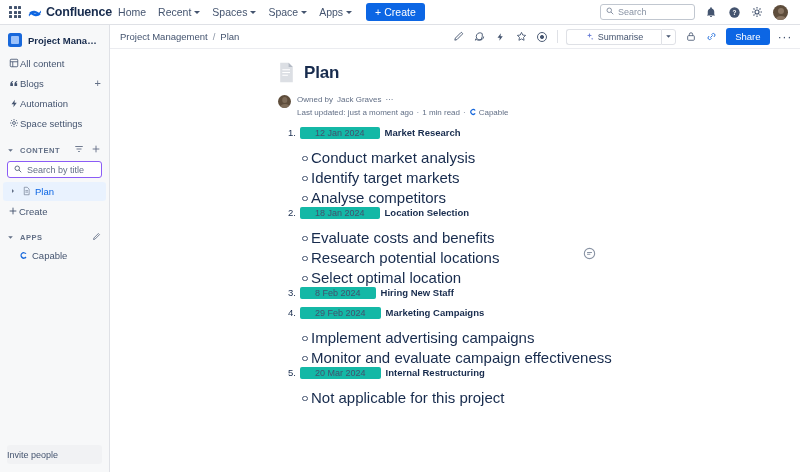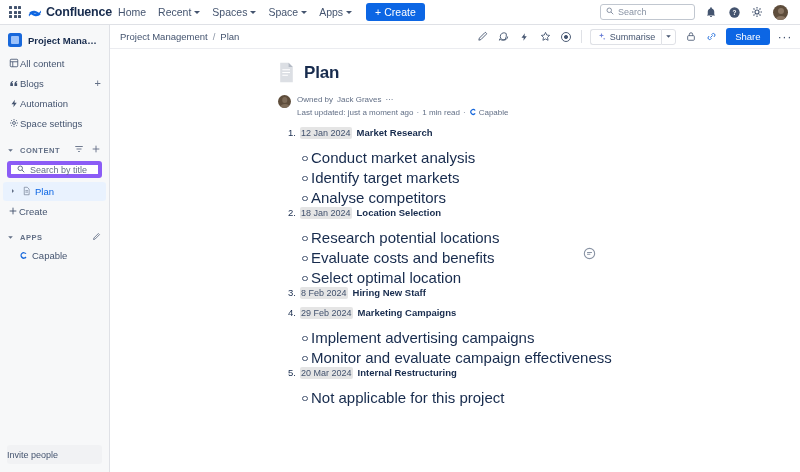--- a/index.html
+++ b/index.html
@@ -77,21 +77,21 @@
   .sico { width: 12px; height: 12px; flex-shrink: 0; display:flex; align-items:center; justify-content:center; color:#44546F; }
 
   .section-head {
     display: flex; align-items: center; gap: 4px; padding: 4px 8px 3px 5px;
     font-size: 7.5px; font-weight: 700; letter-spacing: .55px; color: #626F86; text-transform: uppercase;
   }
   .sec-chev { width: 11px; height: 11px; border: 1px solid transparent; border-radius: 2px;
     display:flex; align-items:center; justify-content:center; cursor: pointer; }
   .section-head .right-icons { margin-left: auto; display: flex; align-items: center; gap: 7px; }
   .search-title {
-    margin: 2px 7px 4px 7px; height: 17px; border: 4px solid #8b5cf6; border-radius: 3px;
+    margin: 2px 7px 4px 7px; height: 17px; border: 1px solid #8b5cf6; border-radius: 3px;
     background: #fff; display: flex; align-items: center; gap: 5px; padding: 0 6px;
     font-size: 9px; color: #626F86; cursor: text;
   }
   .tree-item {
     display: flex; align-items: center; gap: 4px; height: 19px; padding: 0 8px 0 5px;
     font-size: 9.5px; color: #44546F; cursor: pointer; margin: 0 3px; border-radius: 3px;
   }
   .tree-item.selected { background: #E9F2FE; color: #0C66E4; font-weight: 400; }
   .tree-chev { width: 10px; flex-shrink:0; text-align:center; font-size:7px; color:#626F86; }
   .invite {
@@ -108,21 +108,21 @@
   }
   .breadcrumb { font-size: 9.5px; color: #44546F; display: flex; gap: 5px; align-items: center; }
   .bc-link { cursor: pointer; }
   .bc-sep { color: #8993A4; }
   .tb-right { margin-left: auto; display: flex; align-items: center; gap: 8px; }
   .tb-icon { width: 13px; height: 13px; color: #44546F; cursor: pointer;
     display: flex; align-items: center; justify-content: center; }
   .tb-div { width: 1px; height: 13px; background: #DFE1E6; }
   .summarise {
     display: flex; align-items: center; gap: 4px; border: 1px solid #DFE1E6;
-    border-radius: 3px 0 0 3px; border-right: none; height: 16px; padding: 0 6px;
+    border-radius: 3px 0 0 3px; border-right: none; height: 16px; padding: 0 18px;
     font-size: 9px; color: #44546F; cursor: pointer; background: #fff; font-weight: 500;
   }
   .summ-caret {
     border: 1px solid #DFE1E6; border-radius: 0 3px 3px 0; height: 16px; width: 15px;
     display: flex; align-items: center; justify-content: center; cursor: pointer; background: #fff;
   }
   .share-btn {
     background: #0C66E4; color: #fff; font-size: 9.5px; font-weight: 500;
     border-radius: 3px; height: 17px; padding: 0 9px; display: flex; align-items: center;
     cursor: pointer; border: none; font-family: "Liberation Sans", sans-serif;
@@ -153,21 +153,21 @@
   ol.plan > li { counter-increment: plan; position: relative; }
   .li-head {
     display: flex; align-items: baseline; gap: 5px; height: 20px; font-size: 9.5px;
     padding-left: 22px; position: relative;
   }
   .li-head::before {
     content: counter(plan) "."; position: absolute; left: 0; width: 18px;
     text-align: right; color: #172B4D; font-size: 9.5px;
   }
   .date-chip {
-    background: #e5e5e5; border-radius: 2px; padding: 1px 1px; color: #42526E;
+    background: #14b8a6; border-radius: 2px; padding: 1px 15px; color: #42526E;
     font-size: 9px; white-space: nowrap;
   }
   .li-title { font-weight: 700; color: #172B4D; font-size: 9.5px; }
   ul.sub { list-style: none; }
   ul.sub > li {
     height: 20px; display: flex; align-items: center; gap: 6px;
     font-size: 15px; color: #172B4D; padding-left: 33px; position: relative;
   }
   ul.sub > li::before {
     content: ""; position: absolute; left: 24px; top: 8.5px;
@@ -522,22 +522,22 @@
                   <li>Identify target markets</li>
                   <li>Analyse competitors</li>
                 </ul>
               </li>
               <li>
                 <div class="li-head">
                   <span class="date-chip">18 Jan 2024</span>
                   <span class="li-title">Location Selection</span>
                 </div>
                 <ul class="sub">
+                  <li>Evaluate costs and benefits</li>
                   <li>Research potential locations</li>
-                  <li>Evaluate costs and benefits</li>
                   <li>Select optimal location</li>
                 </ul>
               </li>
               <li>
                 <div class="li-head">
                   <span class="date-chip">8 Feb 2024</span>
                   <span class="li-title">Hiring New Staff</span>
                 </div>
               </li>
               <li>

